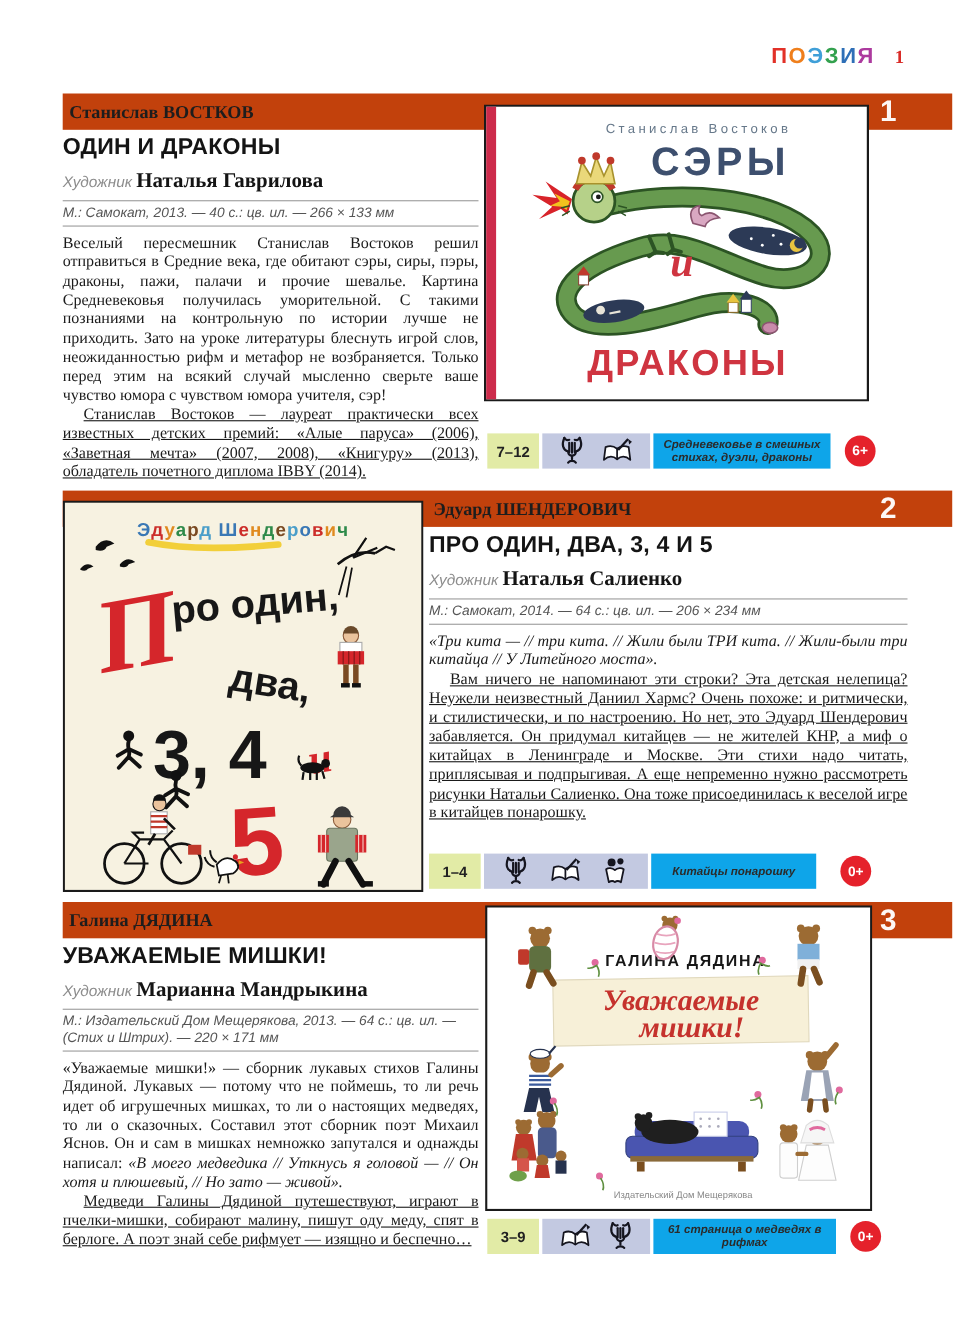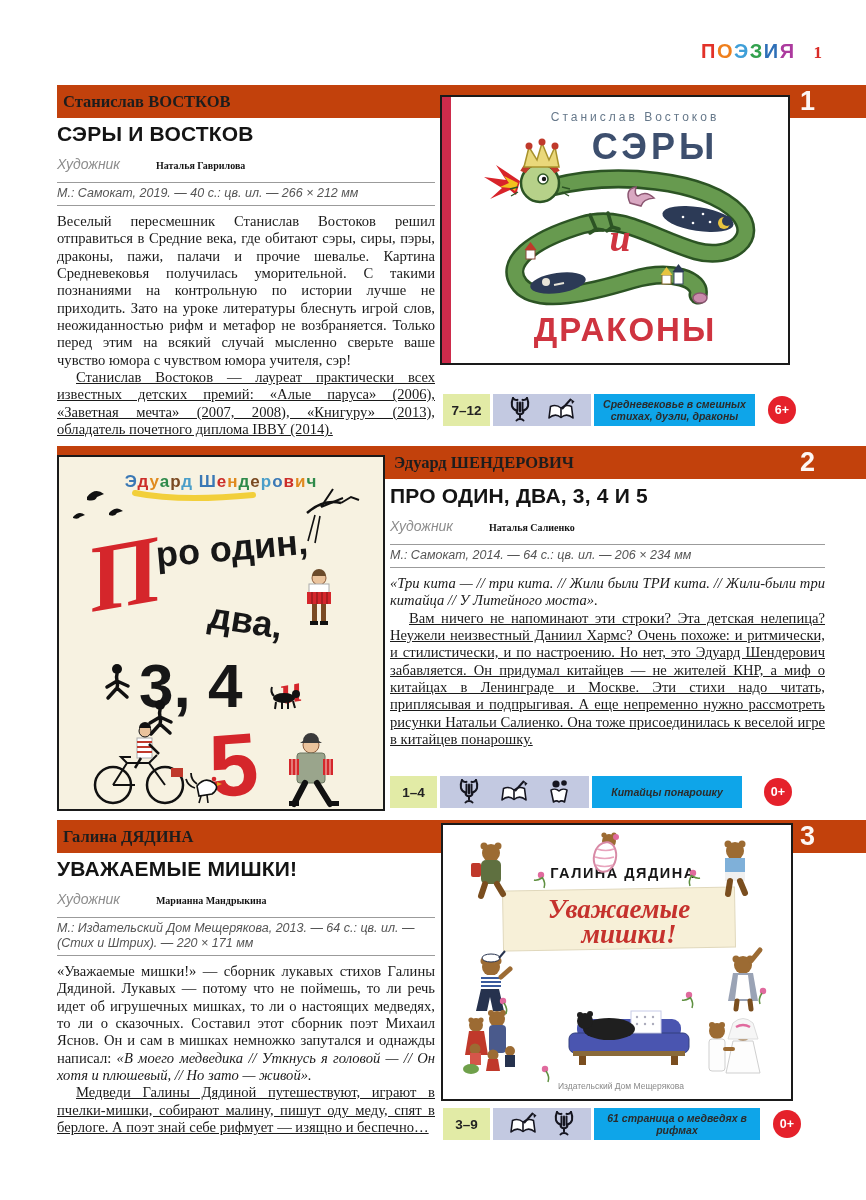--- a/index.html
+++ b/index.html
@@ -21,21 +21,21 @@
            font-size:27px;line-height:33px;}
 
   
   .col{position:absolute;}
   .col-1{left:57px;top:118px;width:378px;}
   .col-2{left:390px;top:480px;width:435px;}
   .col-3{left:57px;top:853px;width:378px;}
   .book-title{font-size:21px;font-weight:bold;color:#141414;letter-spacing:.2px;margin:4px 0 0;line-height:24px;}
   .artist-line{margin-top:10px;font-size:14px;line-height:17px;}
   .artist-label{font-style:italic;color:#8d8d8d;}
-  .artist-name{font-family:"Liberation Serif",serif;font-weight:bold;color:#141414;font-size:10px;margin-left:32px;}
+  .artist-name{font-family:"Liberation Serif",serif;font-weight:bold;color:#141414;font-size:19px;}
   .imprint-box{margin-top:8px;border-top:1px solid #9b9b9b;border-bottom:1px solid #9b9b9b;padding:3px 0 4px;}
   .imprint{font-style:italic;color:#555;font-size:12.5px;line-height:15px;}
   .body-text{margin-top:7px;font-family:"Liberation Serif",serif;font-size:14.6px;line-height:17.35px;
              color:#1a1a1a;text-align:justify;}
   .body-text p{margin:0;}
   .body-text p.ind{text-indent:19px;text-decoration:underline;}
   .body-text em{font-style:italic;}
 
   
   .cover{position:absolute;display:block;}
@@ -107,27 +107,27 @@
       </span>
     <span class="page-num">1</span>
   </div>
 
   <div class="entry-bar bar-1">
     <span class="bar-author">Станислав ВОСТКОВ</span>
     <span class="bar-num">1</span>
   </div>
 
   <div class="col col-1">
-    <div class="book-title">СЭРЫ И ВОСТКОВ</div>
+    <div class="book-title">ОДИН И ДРАКОНЫ</div>
     <div class="artist-line">
       <span class="artist-label">Художник</span>
       <span class="artist-name">Наталья Гаврилова</span>
     </div>
     <div class="imprint-box">
-      <div class="imprint">М.: Самокат, 2019. — 40 с.: цв. ил. — 266 × 212 мм</div>
+      <div class="imprint">М.: Самокат, 2013. — 40 с.: цв. ил. — 266 × 133 мм</div>
     </div>
     <div class="body-text">
         <p><span>Веселый пересмешник Станислав Востоков решил отправиться в Средние века, где обитают сэры, сиры, пэры, драконы, пажи, палачи и прочие шевалье. Картина Средневековья получилась уморительной. С такими познаниями на контрольную по истории лучше не приходить. Зато на уроке литературы блеснуть игрой слов, неожиданностью рифм и метафор не возбраняется. Только перед этим на всякий случай мысленно сверьте ваше чувство юмора с чувством юмора учителя, сэр!</span></p>
         <p class="ind"><span>Станислав Востоков — лауреат практически всех известных детских премий: «Алые паруса» (2006), «Заветная мечта» (2007, 2008), «Книгуру» (2013), обладатель почетного диплома IBBY (2014).</span></p>
       </div>
   </div>
 
   <svg class="cover cover-1" width="350" height="270" viewBox="0 0 350 270">
     <rect x="1" y="1" width="348" height="268" fill="#ffffff" stroke="#1a1a1a" stroke-width="2"></rect>
     <rect x="2" y="2" width="9" height="266" fill="#cd2b4b"></rect>

